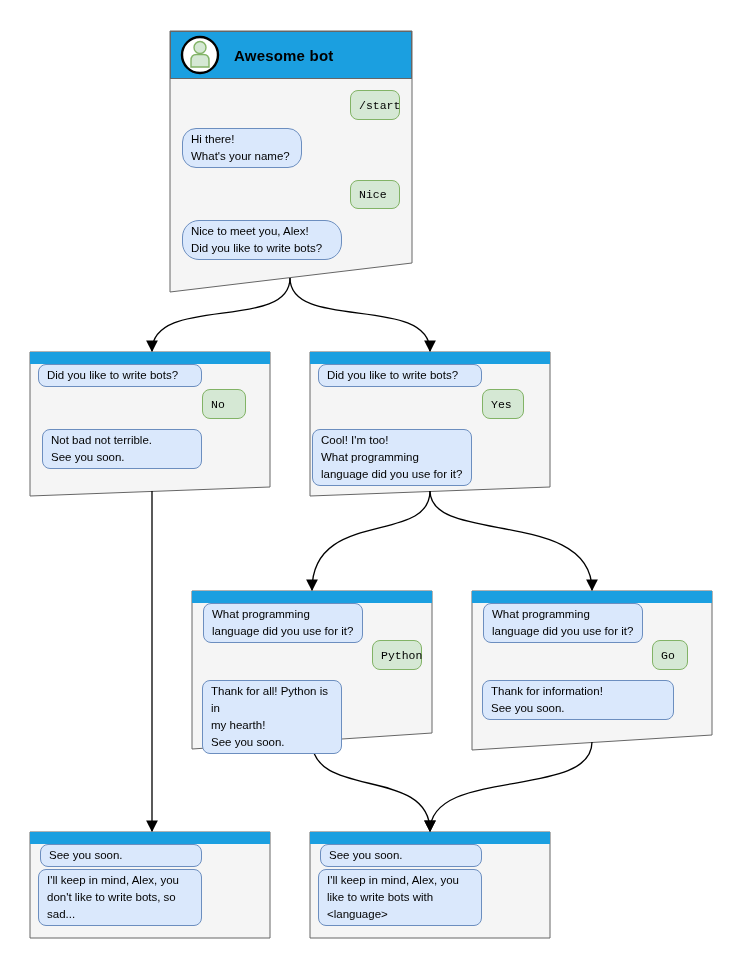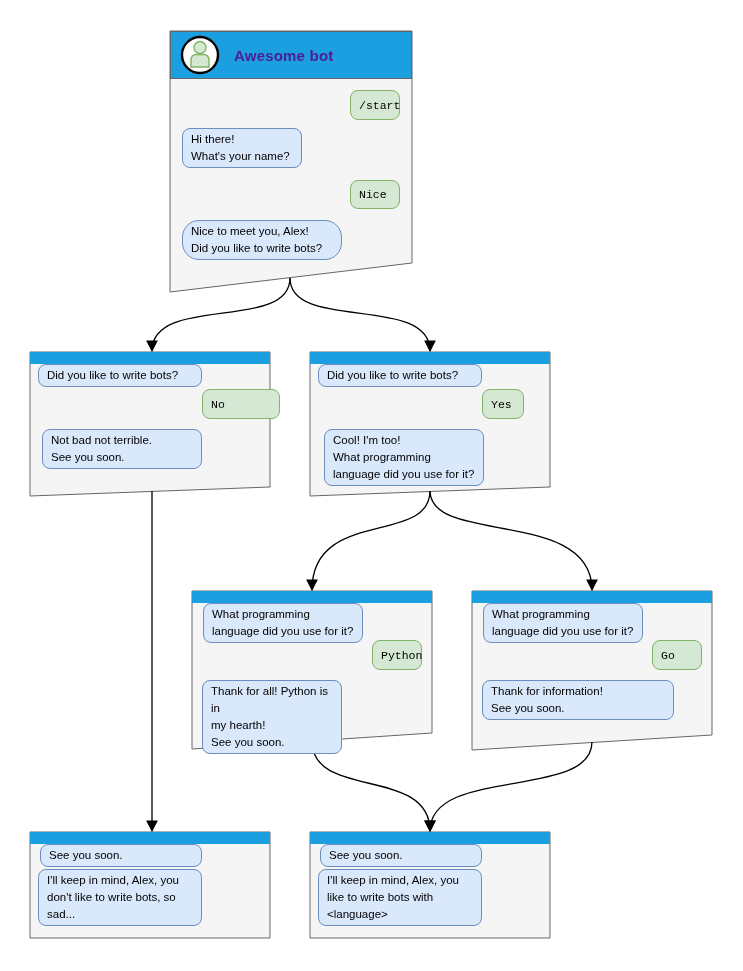--- a/index.html
+++ b/index.html
@@ -16,21 +16,21 @@
     background:#1B9FE0;
     box-sizing:border-box;
     border:1px solid #1B9FE0;
   }
   .win-header.main{
     display:flex;align-items:center;gap:14px;
     padding-left:9px;
     border:1px solid #666666;
   }
   .win-title{
-    color:#4c1d95;font-weight:bold;font-size:15px;
+    color:#000000;font-weight:bold;font-size:15px;
     letter-spacing:.2px;
   }
   .bubble{
     position:absolute;
     box-sizing:border-box;
     font-size:11.5px;line-height:17px;color:#000;
     border-radius:8px;
     white-space:pre-line;
     padding:2px 8px;
   }
@@ -77,51 +77,51 @@
 
   <div class="win-header main" style="left:170px;top:31px;width:242px;height:48px;">
     <svg class="avatar" width="40" height="40" viewBox="0 0 40 40">
       <circle cx="20" cy="20" r="18" fill="#ffffff" stroke="#000000" stroke-width="2.4"></circle>
       <circle cx="20" cy="12.5" r="6" fill="#D5E8D4" stroke="#82B366" stroke-width="1.4"></circle>
       <path d="M11,32 L11,25.5 Q11,19.5 16.5,19.5 L23.5,19.5 Q29,19.5 29,25.5 L29,32 Z" fill="#D5E8D4" stroke="#82B366" stroke-width="1.4"></path>
     </svg>
     <span class="win-title">Awesome bot</span>
   </div>
   <div class="bubble user" style="left:350px;top:90px;width:50px;">/start</div>
-  <div class="bubble bot" style="left:182px;top:128px;width:120px;">Hi there!
+  <div class="bubble bot" style="left:182px;top:128px;width:120px;border-radius:14px;">Hi there!
 What's your name?</div>
   <div class="bubble user" style="left:350px;top:180px;width:50px;height:29px;">Nice</div>
   <div class="bubble bot" style="left:182px;top:220px;width:160px;border-radius:17px;">Nice to meet you, Alex!
 Did you like to write bots?</div>
 
   <div class="win-header" style="left:30px;top:352px;width:240px;height:12px;"></div>
   <div class="bubble bot" style="left:38px;top:364px;width:164px;">Did you like to write bots?</div>
-  <div class="bubble user" style="left:202px;top:389px;width:78px;">No</div>
+  <div class="bubble user" style="left:202px;top:389px;width:44px;">No</div>
   <div class="bubble bot" style="left:42px;top:429px;width:160px;">Not bad not terrible.
 See you soon.</div>
 
   <div class="win-header" style="left:310px;top:352px;width:240px;height:12px;"></div>
   <div class="bubble bot" style="left:318px;top:364px;width:164px;">Did you like to write bots?</div>
   <div class="bubble user" style="left:482px;top:389px;width:42px;">Yes</div>
-  <div class="bubble bot" style="left:324px;top:429px;width:160px;">Cool! I'm too!
+  <div class="bubble bot" style="left:312px;top:429px;width:160px;">Cool! I'm too!
 What programming
 language did you use for it?</div>
 
   <div class="win-header" style="left:192px;top:591px;width:240px;height:12px;"></div>
   <div class="bubble bot" style="left:203px;top:603px;width:160px;">What programming
 language did you use for it?</div>
   <div class="bubble user" style="left:372px;top:640px;width:50px;">Python</div>
   <div class="bubble bot" style="left:202px;top:680px;width:140px;">Thank for all! Python is in
 my hearth!
 See you soon.</div>
 
   <div class="win-header" style="left:472px;top:591px;width:240px;height:12px;"></div>
   <div class="bubble bot" style="left:483px;top:603px;width:160px;">What programming
 language did you use for it?</div>
-  <div class="bubble user" style="left:652px;top:640px;width:50px;">Go</div>
+  <div class="bubble user" style="left:652px;top:640px;width:36px;">Go</div>
   <div class="bubble bot" style="left:482px;top:680px;width:192px;">Thank for information!
 See you soon.</div>
 
   <div class="win-header" style="left:30px;top:832px;width:240px;height:12px;"></div>
   <div class="bubble bot" style="left:40px;top:844px;width:162px;">See you soon.</div>
   <div class="bubble bot" style="left:38px;top:869px;width:164px;">I'll keep in mind, Alex, you
 don't like to write bots, so
 sad...</div>
 
   <div class="win-header" style="left:310px;top:832px;width:240px;height:12px;"></div>

